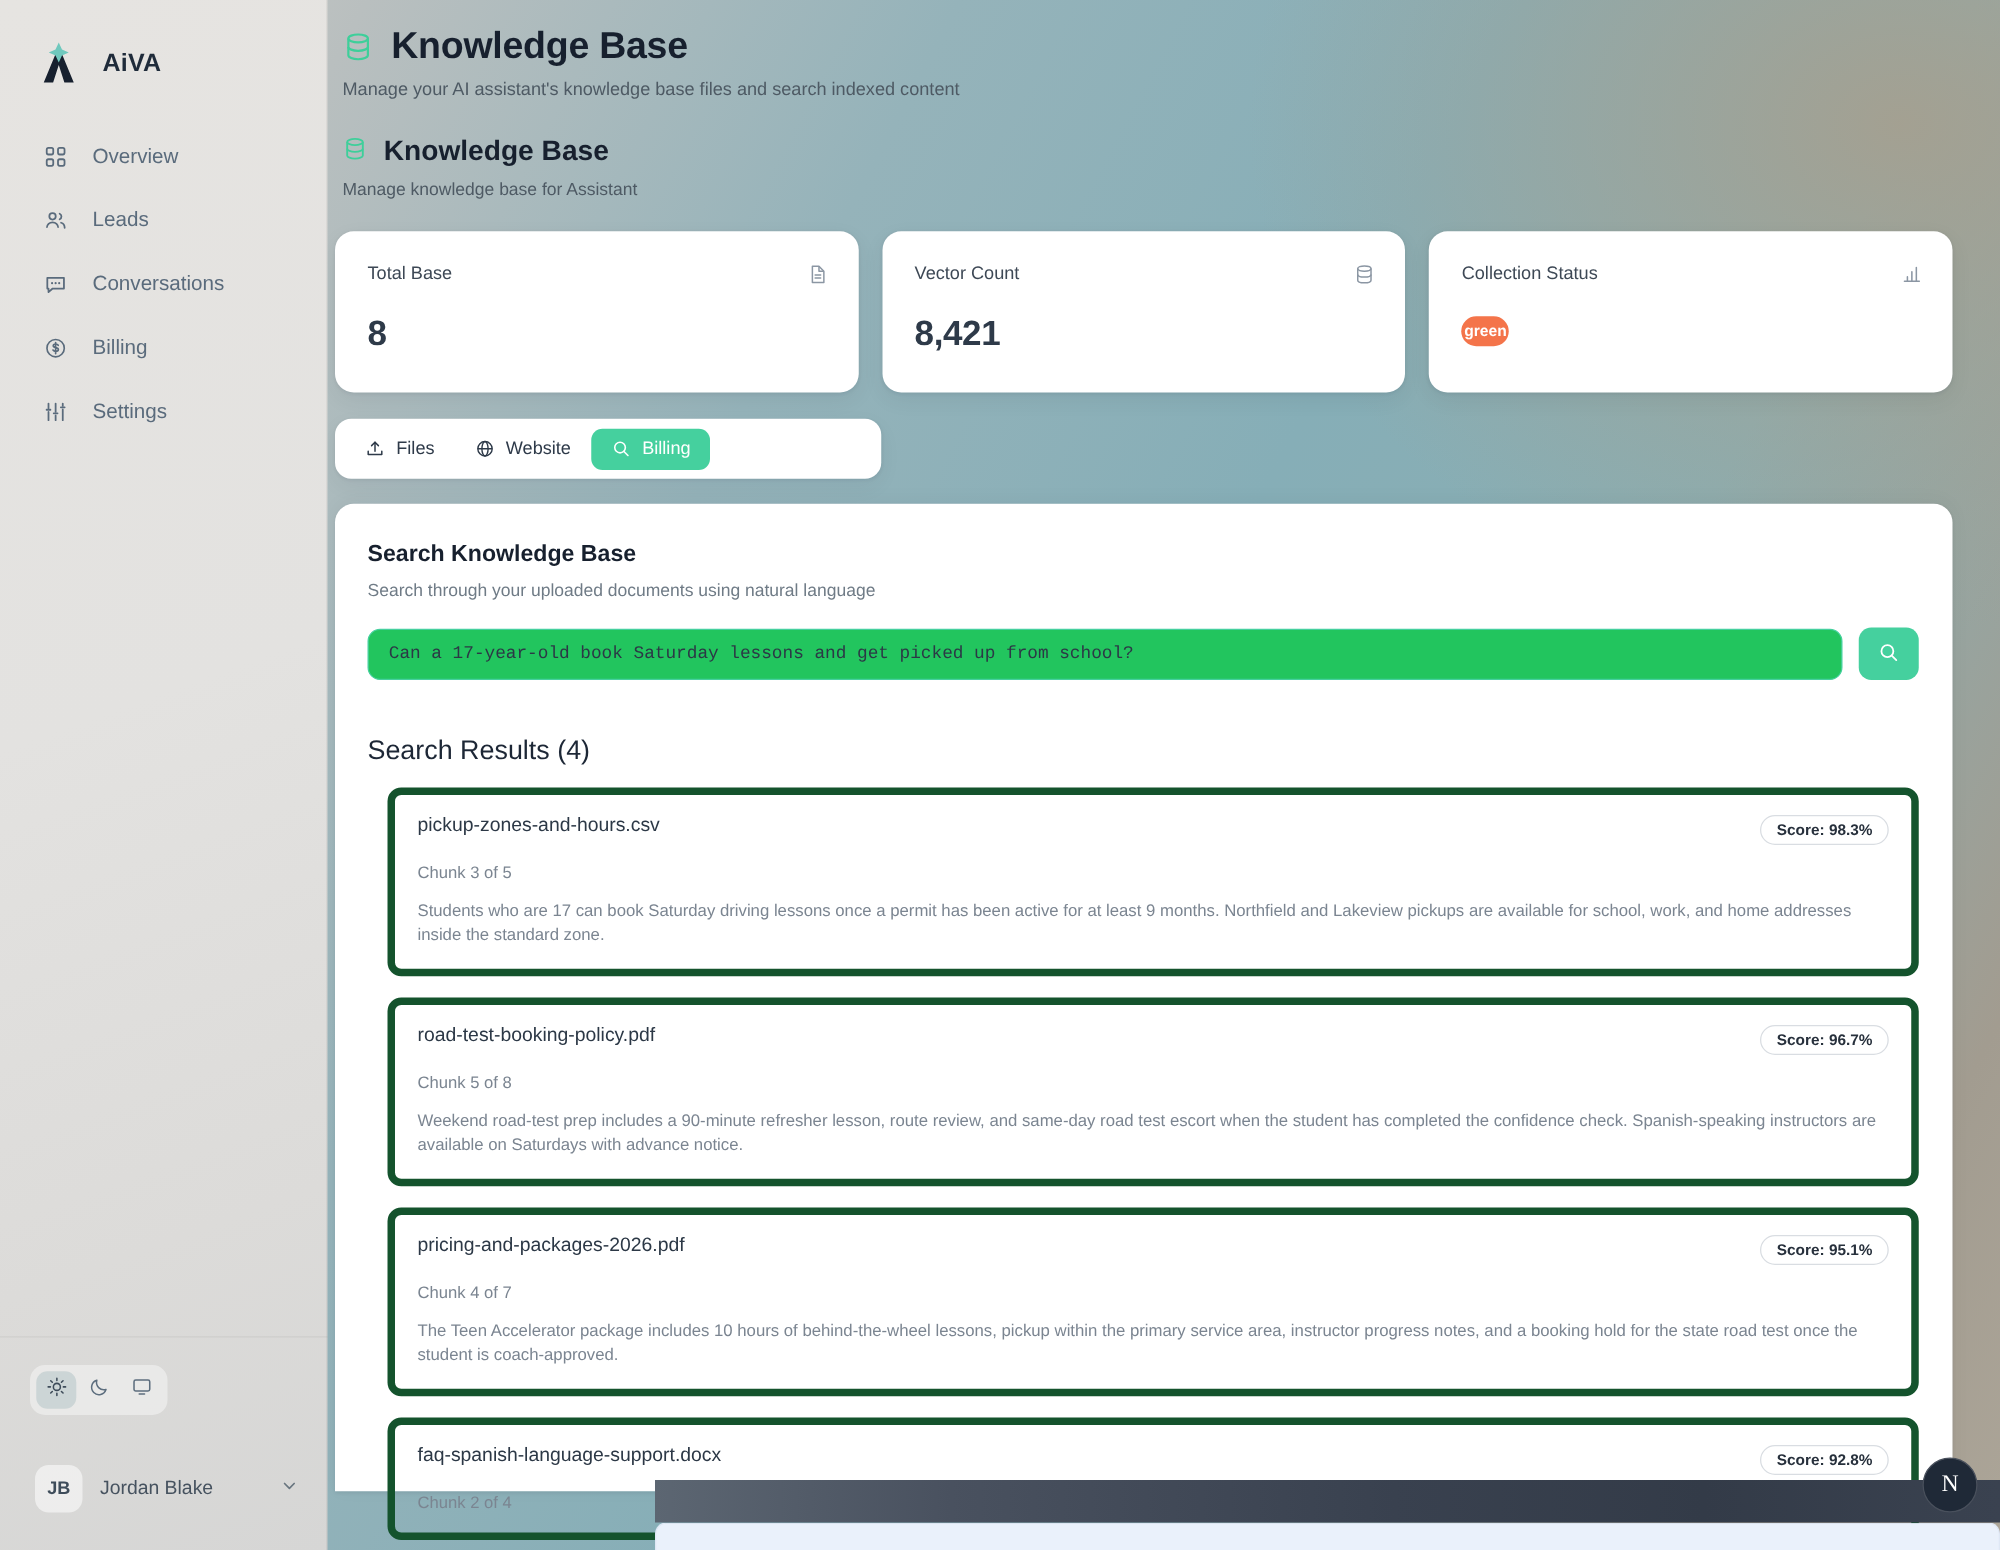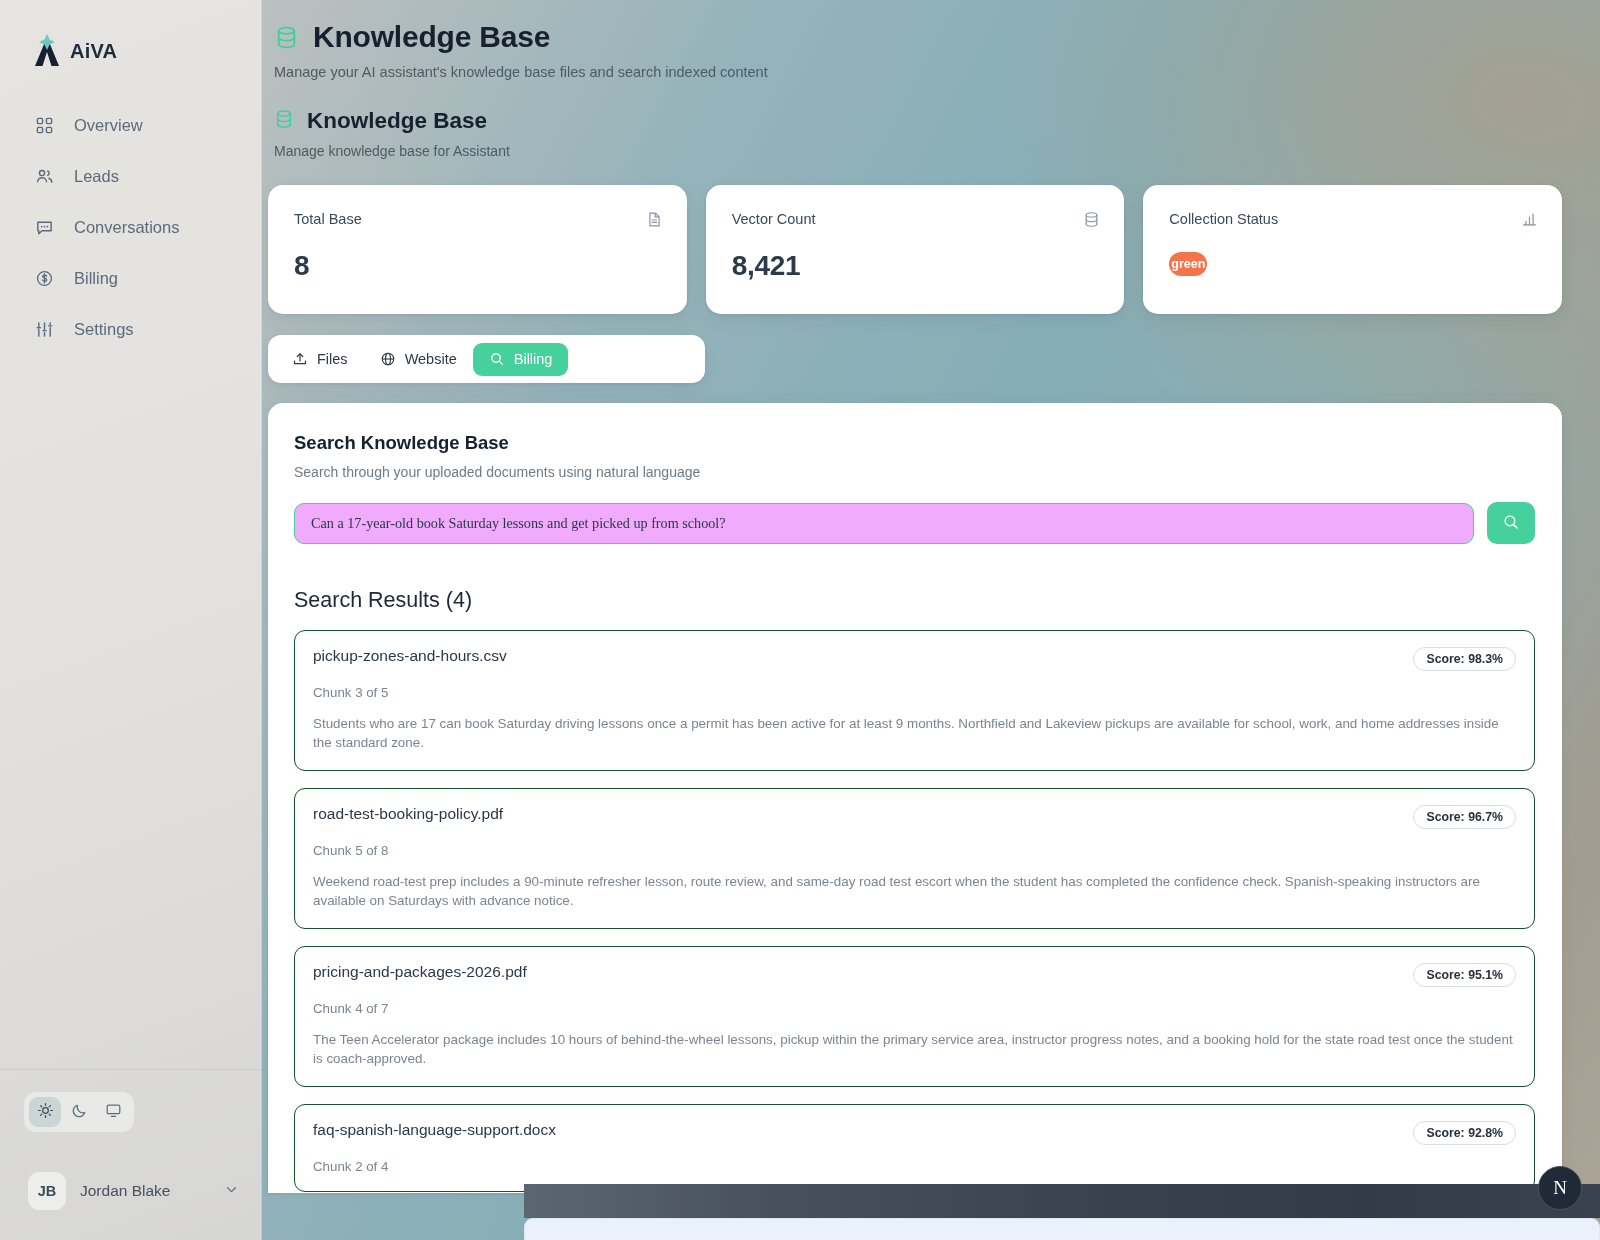--- a/index.html
+++ b/index.html
@@ -29,21 +29,21 @@
     display: flex;
     flex-direction: column;
     z-index: 5;
   }
   .sidebar::after{
     content:"";
     position:absolute; right:0; top:0; bottom:0; width:1px;
     background: rgba(0,0,0,0.06);
   }
   .brand {
-    display: flex; align-items: center; gap: 2px;
+    display: flex; align-items: center; gap: 14px;
     padding: 22px 0 0 26px;
     height: 80px;
   }
   .brand-logo { width: 42px; height: 42px; position: relative; }
   .brand-name {
     font-size: 20px; font-weight: 700; color: #1f2b3a; letter-spacing: .2px;
   }
 
   .nav { margin-top: 22px; display: flex; flex-direction: column; gap: 4px; }
   .nav-item {
@@ -164,40 +164,41 @@
     position: relative;
   }
   .panel-title { font-size: 18.5px; font-weight: 700; color: #17202e; }
   .panel-sub { margin-top: 10px; font-size: 14px; color: #6f7b86; }
 
   .search-row { margin-top: 22px; display: flex; align-items: center; gap: 13px; }
   .search-input {
     flex: 1; height: 41px;
     border: 1.6px solid #45d09e;
     border-radius: 10px;
-    background: #f0abfc;
+    background: #22c55e;
     padding: 0 16px;
     font-size: 14.2px; color: #2c3846;
-    font-family: Liberation Serif, serif;
+    font-family: Liberation Mono, monospace;
     outline: none;
   }
   .search-go {
     width: 48px; height: 42px;
     background: #45d09e; border: none; border-radius: 10px;
     display: flex; align-items: center; justify-content: center;
     color: #fff; cursor: pointer;
   }
 
   .results-title { margin-top: 44px; font-size: 21.5px; color: #1d2736; font-weight: 400; }
 
   .result {
     margin-top: 17px;
-    border: 1px solid #14532d;
+    border: 6px solid #14532d;
     border-radius: 11px;
     padding: 16px 18px 17px 18px;
+    margin-left: 16px;
   }
   .result-head { display: flex; align-items: flex-start; justify-content: space-between; gap: 16px; }
   .result-name { font-size: 15.5px; color: #2c3846; }
   .score {
     flex: 0 0 auto;
     border: 1px solid #d9dde2;
     border-radius: 999px;
     padding: 4px 12px;
     font-size: 12.3px; font-weight: 700; color: #27303c;
     background: #fff;

